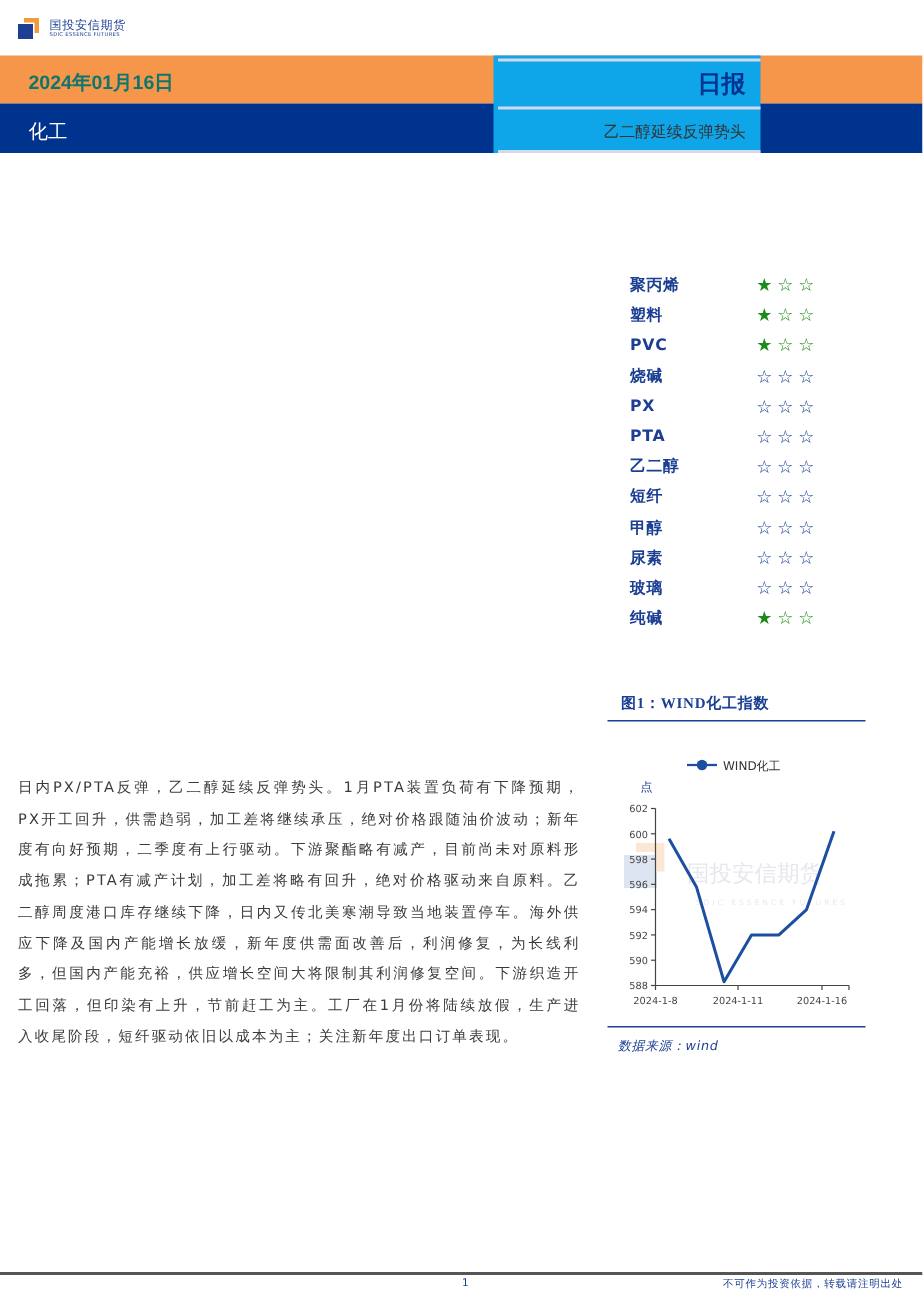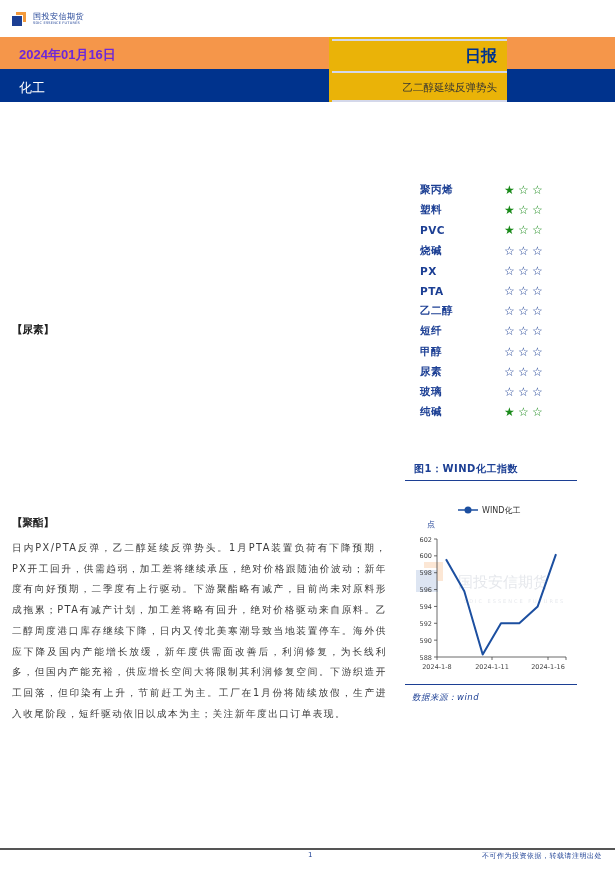--- a/index.html
+++ b/index.html
@@ -10,23 +10,23 @@
   .logo { position: absolute; left: 12px; top: 10px; width: 90px; height: 20px; }
   .logo-mark { position: absolute; left: 0; top: 2px; width: 14px; height: 14px; }
   .logo-mark .blue { position: absolute; left: 0; top: 4px; width: 10px; height: 10px; background: #1c3f94; }
   .logo-mark .orange { position: absolute; left: 4px; top: 0; width: 10px; height: 10px; border: 3px solid #f39a3c; border-left: none; border-bottom: none; }
   .logo-cn { position: absolute; left: 21px; top: 1px; font-size: 8px; color: #1c3f94; letter-spacing: 0.5px; white-space: nowrap; }
   .logo-en { position: absolute; left: 21px; top: 11px; font-size: 3.5px; color: #1c3f94; letter-spacing: 0.2px; white-space: nowrap; }
 
   
   .band-orange { position: absolute; left: 0; top: 37px; width: 615px; height: 32px; background: #f5964a; }
   .band-blue { position: absolute; left: 0; top: 69px; width: 615px; height: 33px; background: #00338d; }
-  .date { position: absolute; left: 19px; top: 46px; font-family: "Liberation Sans", sans-serif; font-weight: bold; font-size: 13px; color: #6d28d9; }
+  .date { position: absolute; left: 19px; top: 46px; font-family: "Liberation Sans", sans-serif; font-weight: bold; font-size: 13px; color: #0f766e; }
   .sector { position: absolute; left: 19px; top: 79px; font-family: "Liberation Sans", sans-serif; font-weight: normal; font-size: 13px; color: #ffffff; }
-  .title-box { position: absolute; left: 329px; top: 37px; width: 178px; height: 65px; background: #eab308; }
+  .title-box { position: absolute; left: 329px; top: 37px; width: 178px; height: 65px; background: #0ea5e9; }
   .title-box .rule { position: absolute; left: 3px; right: 0; height: 2px; background: #d4d8ea; }
   .report-type { position: absolute; right: 10px; top: 9px; font-family: "Liberation Sans", sans-serif; font-weight: bold; font-size: 16px; color: #00338d; }
   .institute { position: absolute; right: 10px; top: 44px; font-size: 10.5px; color: #333; }
 
   
   .section { position: absolute; left: 12px; width: 375px; }
   .section-title { font-size: 10.5px; font-weight: bold; color: #222; margin-bottom: 8px; }
   .section-body { font-size: 9.7px; line-height: 20.7px; color: #3a3a3a; letter-spacing: 1.45px; text-align: justify; }
 
   
@@ -34,21 +34,21 @@
   .ratings-title { font-size: 10.5px; font-weight: bold; color: #1c3f94; height: 20px; letter-spacing: 1px; }
   .rating-row { display: flex; height: 20.2px; align-items: center; }
   .rating-name { width: 83px; font-size: 10.5px; font-weight: bold; color: #1c3f94; letter-spacing: 0.5px; }
   .stars { display: flex; gap: 1px; }
   .star { font-size: 12px; line-height: 12px; width: 13px; text-align: center; }
   .star.filled { color: #1a8a1a; }
   .star.green-empty { color: #1a8a1a; }
   .star.empty { color: #1c3f94; }
 
   
-  .fig-title { position: absolute; left: 414px; top: 462px; font-size: 10px; font-weight: bold; color: #1c3f94; letter-spacing: 0.5px; }
+  .fig-title { position: absolute; left: 414px; top: 462px; font-size: 10px; font-weight: bold; color: #1c3f94; letter-spacing: 0.5px; font-family: Liberation Serif, serif; }
   .fig-rule-top { position: absolute; left: 405px; top: 480px; width: 172px; height: 1px; background: #1c3f94; }
   .fig-rule-bottom { position: absolute; left: 405px; top: 684px; width: 172px; height: 1px; background: #1c3f94; }
   .chart-svg { position: absolute; left: 400px; top: 495px; }
   .source { position: absolute; left: 412px; top: 692px; font-size: 8.5px; font-style: italic; color: #1c3f94; letter-spacing: 0.5px; }
 
   
   .footer-rule { position: absolute; left: 0; top: 848px; width: 615px; height: 2px; background: #555; }
   .footer-left { position: absolute; left: 12px; top: 851px; font-size: 7px; color: #1c3f94; letter-spacing: 0.5px; margin-top: 47px; }
   .footer-page { position: absolute; left: 308px; top: 851px; font-size: 7px; color: #1c3f94; }
   .footer-right { position: absolute; right: 13px; top: 851px; font-size: 7px; color: #1c3f94; letter-spacing: 0.5px; }
@@ -73,24 +73,22 @@
   <div class="rule" style="top:2px"></div>
   <div class="report-type">日报</div>
   <div class="rule" style="top:34px"></div>
   <div class="institute">乙二醇延续反弹势头</div>
   <div class="rule" style="top:63px"></div>
 </div>
 
 <div class="section" style="top:130px">
 </div>
 <div class="section" style="top:323px">
-  <div class="section-title">【尿素】</div>
 </div>
 <div class="section" style="top:516px">
-  <div class="section-title">【聚酯】</div>
   <div class="section-body">日内PX/PTA反弹，乙二醇延续反弹势头。1月PTA装置负荷有下降预期，PX开工回升，供需趋弱，加工差将继续承压，绝对价格跟随油价波动；新年度有向好预期，二季度有上行驱动。下游聚酯略有减产，目前尚未对原料形成拖累；PTA有减产计划，加工差将略有回升，绝对价格驱动来自原料。乙二醇周度港口库存继续下降，日内又传北美寒潮导致当地装置停车。海外供应下降及国内产能增长放缓，新年度供需面改善后，利润修复，为长线利多，但国内产能充裕，供应增长空间大将限制其利润修复空间。下游织造开工回落，但印染有上升，节前赶工为主。工厂在1月份将陆续放假，生产进入收尾阶段，短纤驱动依旧以成本为主；关注新年度出口订单表现。</div>
 </div>
 
 <div class="ratings">
   <div id="rating-rows">
       <div class="rating-row">
         <span class="rating-name">聚丙烯</span>
         <span class="stars">
           <span class="star filled">★</span>
           <span class="star green-empty">☆</span>

